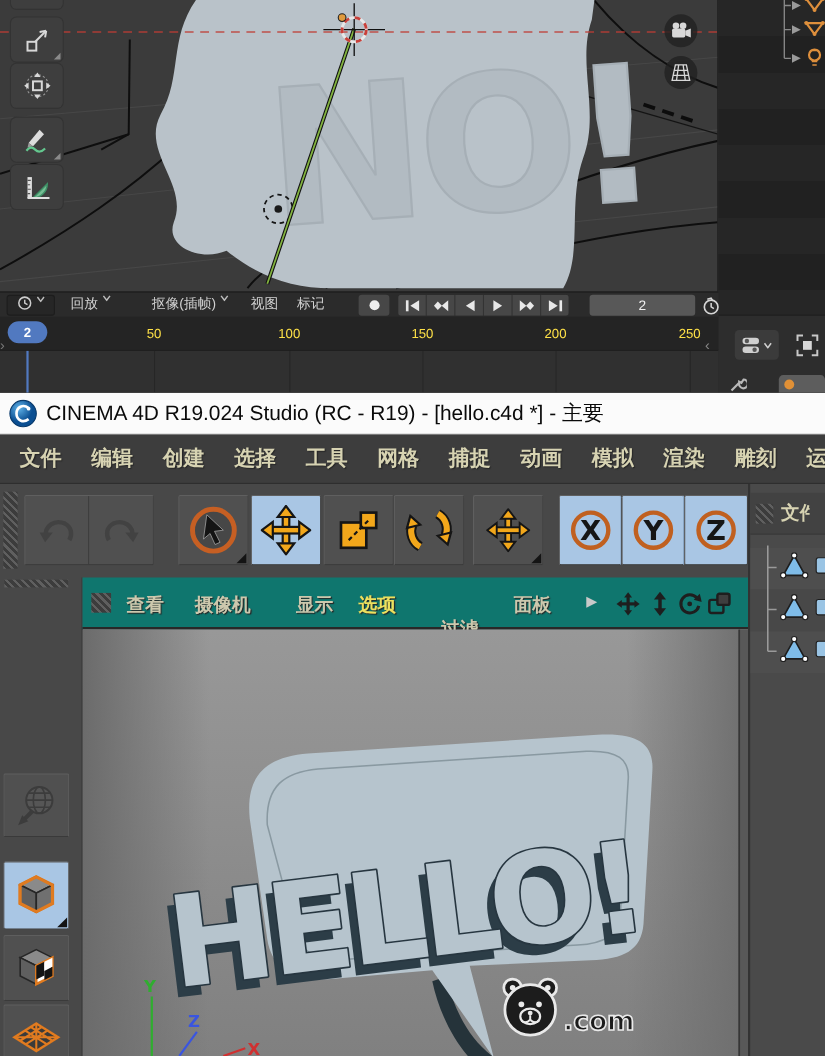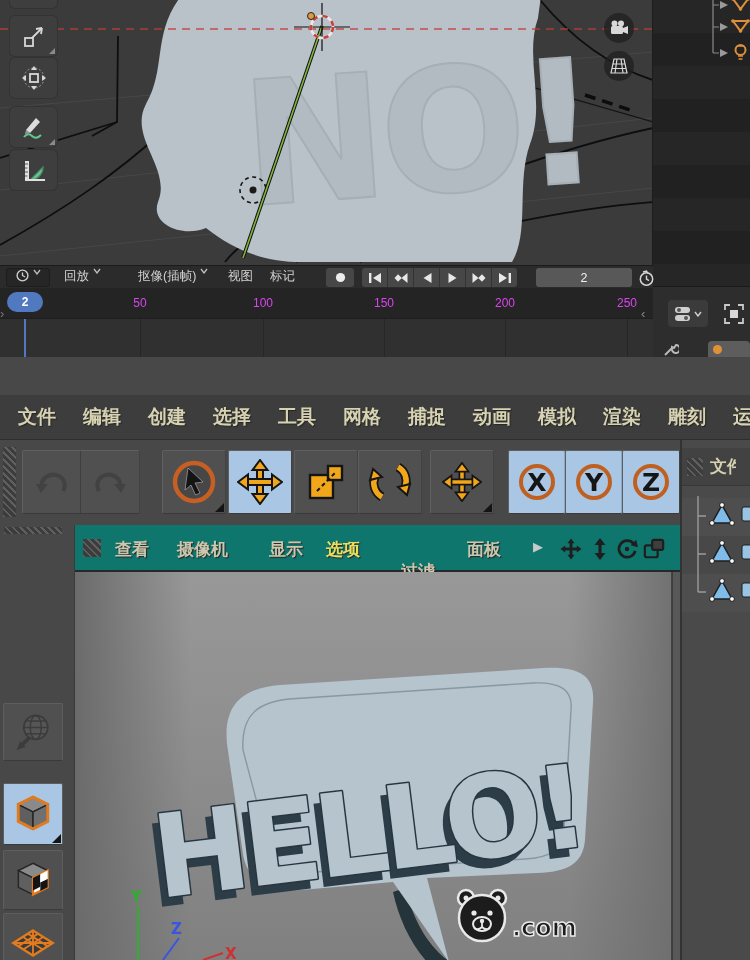--- a/index.html
+++ b/index.html
@@ -23,21 +23,21 @@
   .bl-props-btn { position:absolute; background:#3b3b3b; border-radius:4px; display:flex; align-items:center; justify-content:center; gap:2px; }
 
   #bl-tlheader { position:absolute; left:0; top:265px; width:653px; height:23px; background:#2b2b2b; border-top:1px solid #1b1b1b; }
   .tl-menu { position:absolute; top:2px; height:19px; display:flex; align-items:flex-start; gap:4px;
     color:#d2d2d2; font-size:12.5px; padding:0 4px; border-radius:3px; }
   .tl-btn { position:absolute; top:2px; height:19px; background:#474747; border-radius:3px;
     display:flex; align-items:center; justify-content:center; }
   .tl-group { position:absolute; top:2px; height:19px; display:flex; gap:1px; background:#333; border-radius:3px; overflow:hidden; }
   .tl-group button { width:25px; height:19px; border:0; background:#474747; display:flex; align-items:center; justify-content:center; cursor:pointer; }
   #bl-ruler { position:absolute; left:0; top:288px; width:653px; height:30px; background:#242424; }
-  .tick { position:absolute; top:8px; transform:translateX(-50%); color:#d946ef; font-size:12px; }
+  .tick { position:absolute; top:8px; transform:translateX(-50%); color:#fde047; font-size:12px; }
   #playhead { position:absolute; left:7px; top:4px; width:36px; height:20px; background:#5179c0; border-radius:10px;
     color:#fff; font-size:12px; font-weight:bold; display:flex; align-items:center; justify-content:center; }
   #bl-tracks { position:absolute; left:0; top:318px; width:653px; height:39px; background:#303030; border-top:1px solid #1e1e1e; }
   .gridline { position:absolute; top:0; width:1px; height:39px; background:#262626; }
   #playline { position:absolute; left:24px; top:0; width:2px; height:39px; background:#5179c0; }
 
   
   #c4d { position:absolute; left:0; top:357px; width:750px; height:603px; background:#484848; overflow:hidden; }
   #c4d-title { position:absolute; left:0; top:0; width:750px; height:38px; background:#fbfbfb;
     display:flex; align-items:center; border-bottom:1px solid #cfcfcf; }
@@ -317,20 +317,34 @@
     <div class="gridline" style="left:263px;"></div>
     <div class="gridline" style="left:384px;"></div>
     <div class="gridline" style="left:505px;"></div>
     <div class="gridline" style="left:627px;"></div>
     <div id="playline"></div>
   </div>
 </div>
 
 <div id="c4d">
 
+  <div id="c4d-title">
+    <svg width="26" height="26" viewBox="0 0 26 26" style="margin-left:8px;">
+      <defs>
+          <radialGradient id="logog" cx="35%" cy="30%">
+            <stop offset="0%" stop-color="#5fb2e8"></stop>
+            <stop offset="100%" stop-color="#0b4f92"></stop>
+          </radialGradient>
+        </defs>
+      <circle cx="13" cy="13" r="12" fill="url(#logog)" stroke="#093a6b" stroke-width="1"></circle>
+      <path d="M18,8 C13,4 7,7 7,13 C7,19 13,22 18,18" stroke="#fff" stroke-width="2.4" fill="none"></path>
+      <circle cx="18" cy="8.5" r="1.7" fill="#fff"></circle>
+    </svg>
+    <span>CINEMA 4D R19.024 Studio (RC - R19) - [hello.c4d *] - 主要</span>
+  </div>
 
   <div id="c4d-menubar">
     <span>文件</span>
     <span>编辑</span>
     <span>创建</span>
     <span>选择</span>
     <span>工具</span>
     <span>网格</span>
     <span>捕捉</span>
     <span>动画</span>

